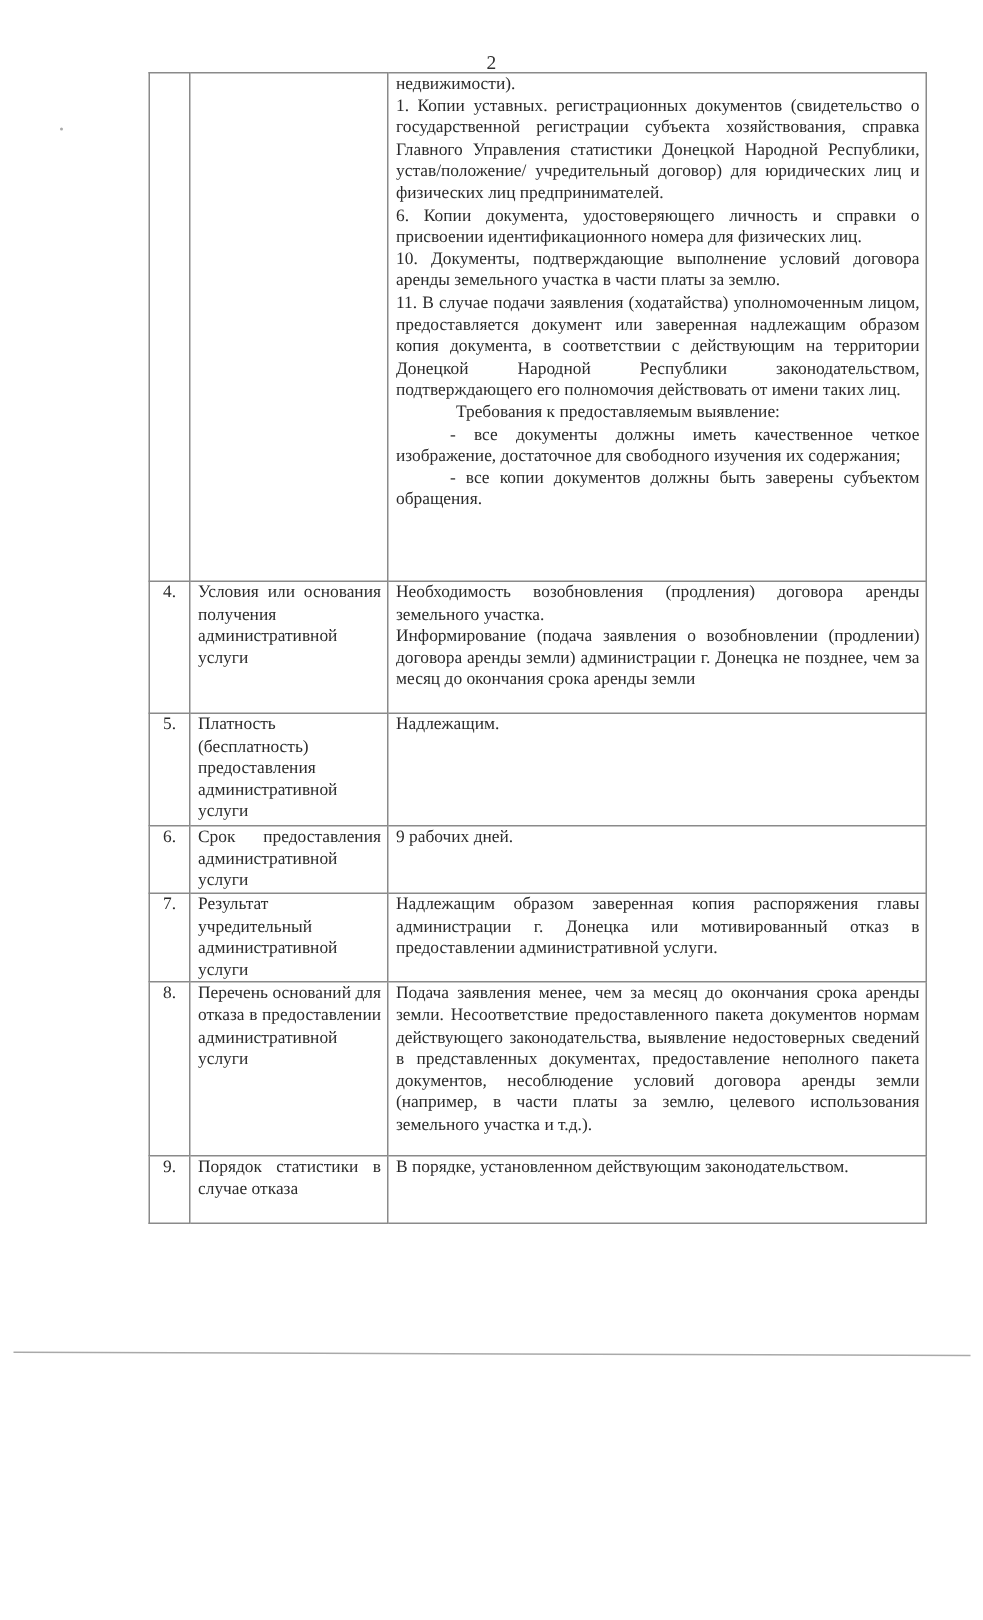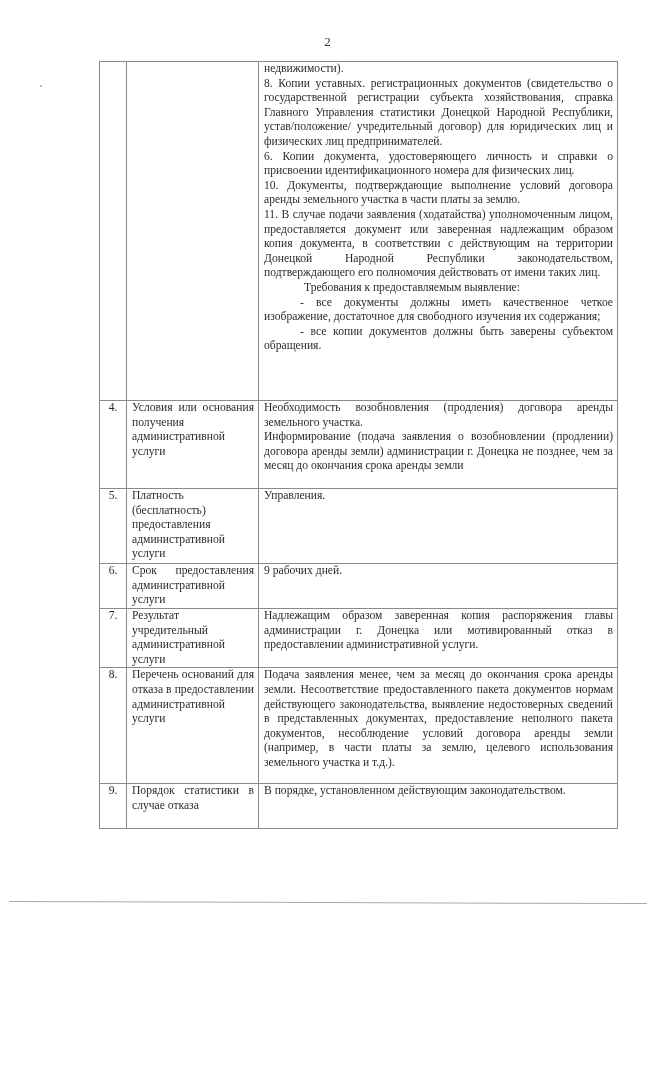--- a/index.html
+++ b/index.html
@@ -20,21 +20,21 @@
     top: 34px;
     left: 0;
     width: 655px;
     text-align: center;
     font-size: 13px;
     color: #333;
   }
   .doc-table {
     position: absolute;
     left: 99px;
-    top: 61px;
+    top: 48px;
     width: 518px;
     border-collapse: collapse;
     table-layout: fixed;
     font-size: 11.6px;
     line-height: 14.6px;
   }
   .doc-table td {
     border: 1px solid #8a8a8a;
     vertical-align: top;
     padding: 0 4px 0 5px;
@@ -99,21 +99,21 @@
     <col class="c-num">
     <col class="c-label">
     <col class="c-val">
   </colgroup>
   <tbody>
     <tr class="row-first">
       <td class="num"></td>
       <td class="label"></td>
       <td class="val">
         <p class="p">недвижимости).</p>
-        <p class="p">8. Копии уставных. регистрационных документов (свидетельство о государственной регистрации субъекта хозяйствования, справка Главного Управления статистики Донецкой Народной Республики, устав/положение/ учредительный договор) для юридических лиц и физических лиц предпринимателей.</p>
+        <p class="p">1. Копии уставных. регистрационных документов (свидетельство о государственной регистрации субъекта хозяйствования, справка Главного Управления статистики Донецкой Народной Республики, устав/положение/ учредительный договор) для юридических лиц и физических лиц предпринимателей.</p>
         <p class="p">6. Копии документа, удостоверяющего личность и справки о присвоении идентификационного номера для физических лиц.</p>
         <p class="p">10. Документы, подтверждающие выполнение условий договора аренды земельного участка в части платы за землю.</p>
         <p class="p">11. В случае подачи заявления (ходатайства) уполномоченным лицом, предоставляется документ или заверенная надлежащим образом копия документа, в соответствии с действующим на территории Донецкой Народной Республики законодательством, подтверждающего его полномочия действовать от имени таких лиц.</p>
         <p class="p center-indent">Требования к предоставляемым выявление:</p>
         <p class="p indent">- все документы должны иметь качественное четкое изображение, достаточное для свободного изучения их содержания;</p>
         <p class="p indent">- все копии документов должны быть заверены субъектом обращения.</p>
       </td>
     </tr>
 
     <tr class="row-4">
@@ -122,21 +122,21 @@
       <td class="val">
         <p class="p">Необходимость возобновления (продления) договора аренды земельного участка.</p>
         <p class="p">Информирование (подача заявления о возобновлении (продлении) договора аренды земли) администрации г. Донецка не позднее, чем за месяц до окончания срока аренды земли</p>
       </td>
     </tr>
 
     <tr class="row-5">
       <td class="num">5.</td>
       <td class="label">Платность (бесплатность) предоставления административной услуги</td>
       <td class="val">
-        <p class="p">Управления.</p>
+        <p class="p">Надлежащим.</p>
       </td>
     </tr>
 
     <tr class="row-6">
       <td class="num">6.</td>
       <td class="label">Срок предоставления административной услуги</td>
       <td class="val">
         <p class="p">9 рабочих дней.</p>
       </td>
     </tr>

